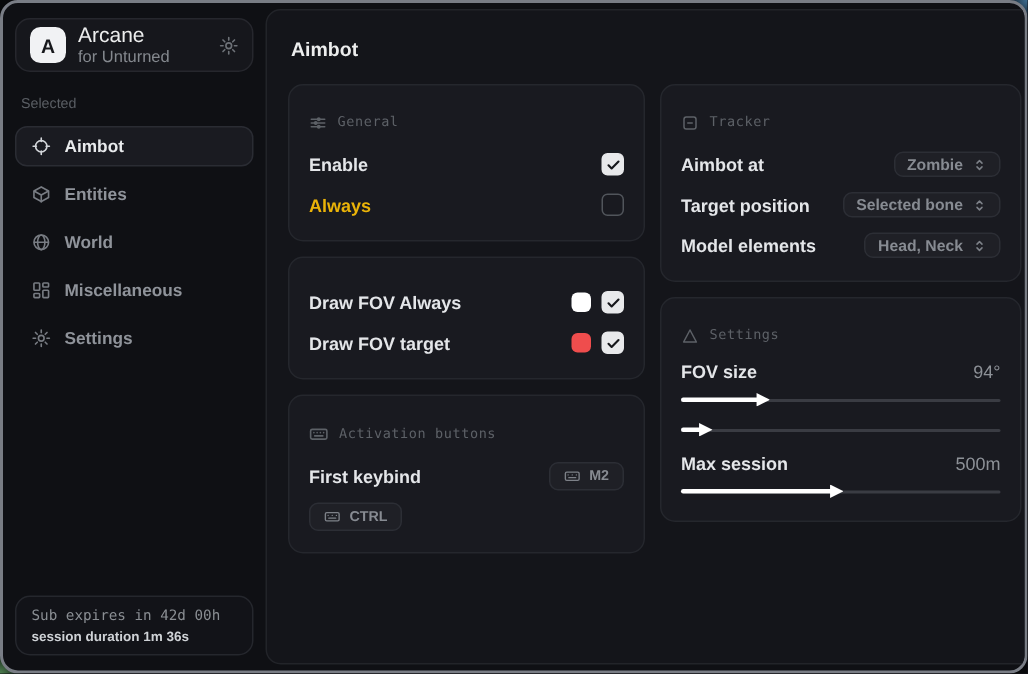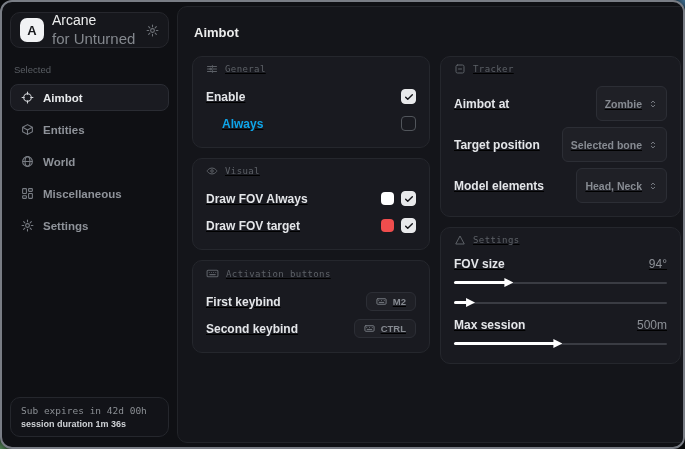--- a/index.html
+++ b/index.html
@@ -24,21 +24,21 @@
     display:flex; align-items:center; gap:8px;
     background:#16171c; border:1px solid #26272d; border-radius:10px;
     padding:5px 9px; height:36px; margin-bottom:12px;
   }
   .logo {
     width:24px; height:24px; border-radius:7px; background:#f1f2f4;
     color:#17181c; font-weight:bold; font-size:13px;
     display:flex; align-items:center; justify-content:center; flex:0 0 24px;
   }
   .appname { font-size:14px; font-weight:normal; color:#eceded; line-height:1.25; }
-  .appsub  { font-size:15px; color:#84888e; line-height:1.2; }
+  .appsub  { font-size:11px; color:#84888e; line-height:1.2; }
   .appgear { margin-left:auto; color:#6e7278; display:flex; }
   .cat-label { font-size:9.5px; color:#5a5e64; margin:4px 4px 9px; }
   .nav-item {
     display:flex; align-items:center; gap:9px;
     padding:6px 10px; border-radius:8px; border:1px solid transparent;
     margin-bottom:5px; cursor:pointer;
     font-size:11.5px; font-weight:600; color:#8f939a;
   }
   .nav-item .nicon { display:flex; color:#787c83; }
   .nav-item.active { background:#1a1b21; border-color:#2a2c33; color:#e8eaec; }
@@ -54,51 +54,51 @@
   .main-panel {
     height:100%; background:#14151a; border:1px solid #222429;
     border-radius:10px; padding:16px 14px;
   }
   .page-title { font-size:13px; font-weight:bold; color:#eceded; margin:2px 0 16px 2px; }
   .cols { display:flex; gap:10px; }
   .col-left  { width:238px; flex:0 0 238px; }
   .col-right { width:241px; flex:0 0 241px; }
   .card {
     background:#191a20; border:1px solid #25272d; border-radius:10px;
-    padding:6px 13px 13px; margin-bottom:10px;text-decoration:underline;
+    padding:19px 13px 13px; margin-bottom:10px;
   }
   .card-head {
     display:flex; align-items:center; gap:7px;
     font-family:"DejaVu Sans Mono",monospace; font-size:9px; letter-spacing:0.4px;
     color:#5d6167; margin-bottom:11px;
   }
   .card-head .hicon { display:flex; color:#5d6167; }
   .row { display:flex; align-items:center; justify-content:space-between; min-height:21px; margin-bottom:6px; }
   .row:last-child { margin-bottom:0; }
   .row-label { font-size:12px; font-weight:600; color:#e4e6e9; }
-  .row-label.dim { color:#0ea5e9;margin-left:16px; }
+  .row-label.dim { color:#eab308; }
   .ctrls { display:flex; align-items:center; gap:7px; }
   
   .checkbox {
     width:15px; height:15px; border-radius:4px; cursor:pointer;
     display:flex; align-items:center; justify-content:center;
     border:1.5px solid #51555b; background:transparent;
   }
   .checkbox.checked { background:#e8e9eb; border-color:#e8e9eb; }
   .checkbox svg { display:none; }
   .checkbox.checked svg { display:block; }
   
   .swatch { width:13px; height:13px; border-radius:4px; cursor:pointer; }
   
   .select, .keybtn {
     display:flex; align-items:center; gap:6px;
     background:#1f2026; border:1px solid #2c2e35; border-radius:6px;
     color:#878b92; cursor:pointer; font-family:inherit;
   }
-  .select { padding:3px 8px; font-size:10.5px; font-weight:600; height:35px; }
+  .select { padding:3px 8px; font-size:10.5px; font-weight:600; height:17px; }
   .keybtn { padding:2px 9px; font-size:9.5px; font-weight:bold; height:19px; }
   .select .sicon, .keybtn .kicon { display:flex; color:#7d8188; }
   
   .srow { margin-bottom:11px; }
   .srow:last-child { margin-bottom:2px; }
   .srow .top { display:flex; justify-content:space-between; align-items:center; margin-bottom:7px; }
   .srow .val { font-size:12px; font-weight:500; color:#8d9197; }
   .slider { position:relative; height:9px; cursor:pointer; }
   .slider .track { position:absolute; left:0; right:0; top:3.5px; height:2px; background:#3a3c43; border-radius:2px; }
   .slider .fill  { position:absolute; left:0; top:3px; height:3px; background:#ffffff; border-radius:2px; }
@@ -220,29 +220,20 @@
             </div>
             <div class="row">
               <span class="row-label dim">Always</span>
               <span class="checkbox">
                 
               </span>
             </div>
           </div>
 
           <div class="card">
-            <div class="card-head">
-              <span class="hicon">
-                <svg width="12" height="12" viewBox="0 0 24 24" fill="none" stroke="currentColor" stroke-width="2">
-                  <path d="M2 12s3.5-6 10-6 10 6 10 6-3.5 6-10 6-10-6-10-6z"></path>
-                    <circle cx="12" cy="12" r="2.5"></circle>
-                </svg>
-              </span>
-              <span>Visual</span>
-            </div>
             <div class="row">
               <span class="row-label">Draw FOV Always</span>
               <span class="ctrls">
                 <span class="swatch" style="background: rgb(255, 255, 255);"></span>
                 <span class="checkbox checked">
                   <svg width="10" height="10" viewBox="0 0 24 24" fill="none" stroke="#15161a" stroke-width="3.4" stroke-linecap="round" stroke-linejoin="round">
                       <path d="M4 12.5l5 5L20 6.5"></path>
                     </svg>
                 </span>
               </span>
@@ -276,21 +267,20 @@
                 <span class="kicon">
                   <svg width="11" height="11" viewBox="0 0 24 24" fill="none" stroke="currentColor" stroke-width="2" stroke-linecap="round">
                     <rect x="2" y="6" width="20" height="12" rx="2"></rect>
                       <path d="M6 10h.01M12 10h.01M18 10h.01M7 14h10"></path>
                   </svg>
                 </span>
                 <span>M2</span>
               </button>
             </div>
             <div class="row">
-              <span class="row-label">Second keybind</span>
               <button class="keybtn">
                 <span class="kicon">
                   <svg width="11" height="11" viewBox="0 0 24 24" fill="none" stroke="currentColor" stroke-width="2" stroke-linecap="round">
                     <rect x="2" y="6" width="20" height="12" rx="2"></rect>
                       <path d="M6 10h.01M12 10h.01M18 10h.01M7 14h10"></path>
                   </svg>
                 </span>
                 <span>CTRL</span>
               </button>
             </div>

